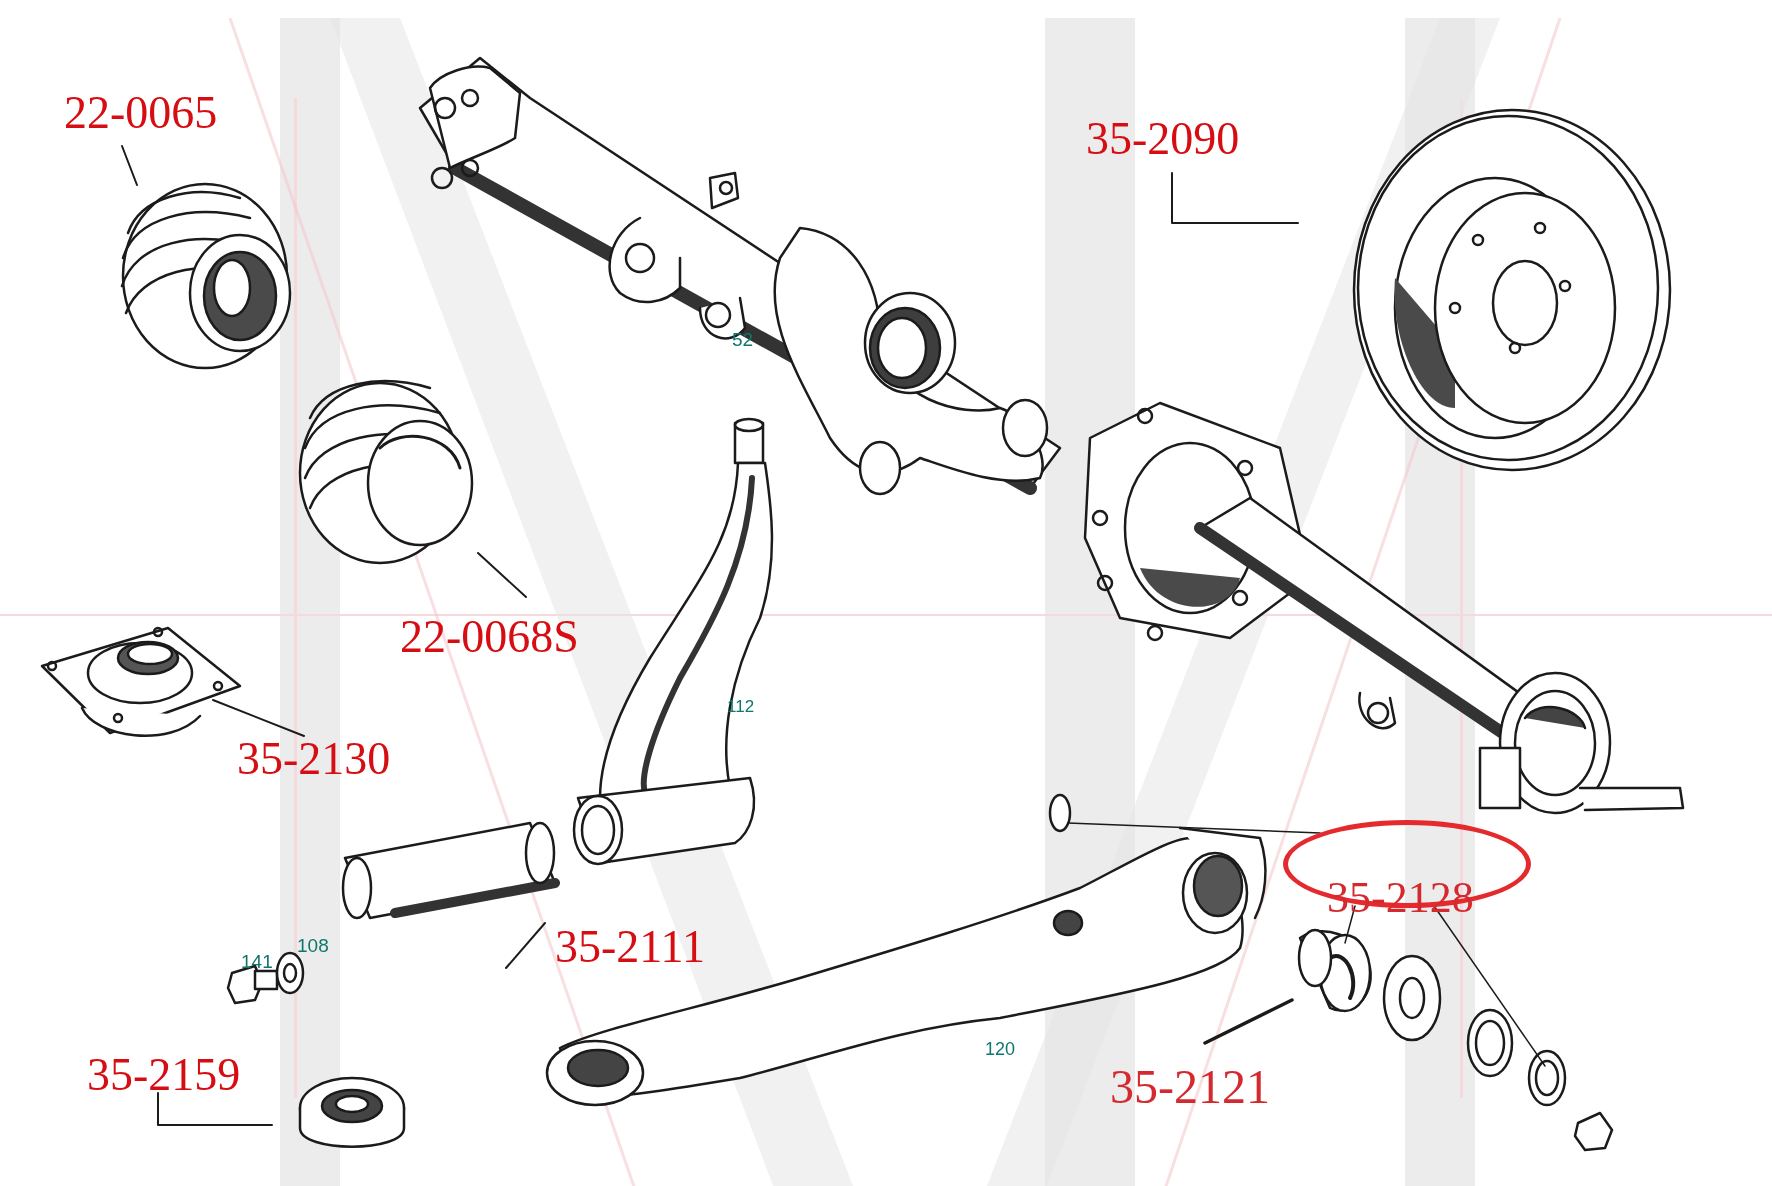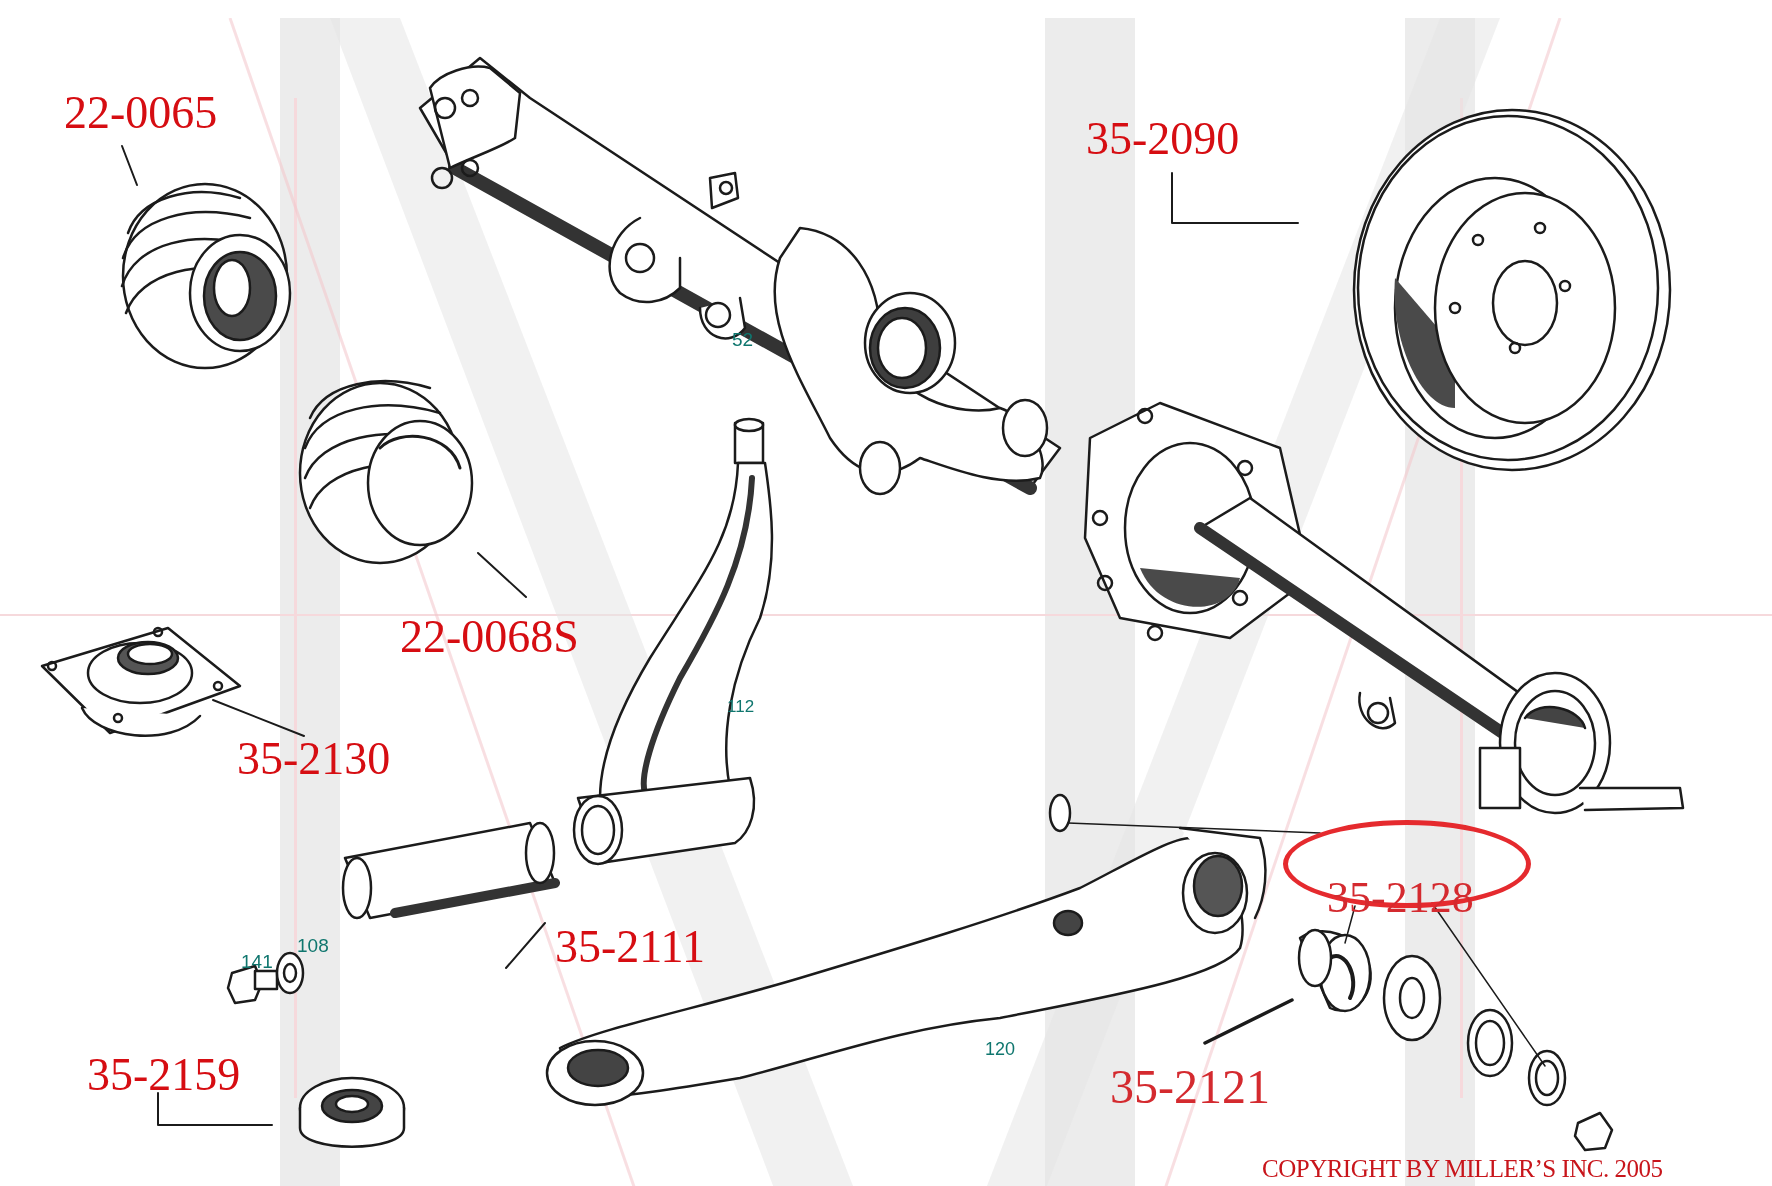--- a/index.html
+++ b/index.html
@@ -230,14 +230,13 @@
   <div class="label circled" style="left:1327px;top:822px;font-size:44px;margin-top:36px;">35-2128</div>
 
   <div class="label circled" style="left:1110px;top:1045px;font-size:48px;">35-2121</div>
 
   <div class="callnum" style="left:732px;top:312px;">52</div>
   <div class="callnum" style="left:727px;top:680px;font-size:17px;">112</div>
   <div class="callnum" style="left:241px;top:934px;">141</div>
   <div class="callnum" style="left:297px;top:918px;">108</div>
   <div class="callnum" style="left:985px;top:1022px;font-size:18px;text-align:center;">120</div>
 
-  <div class="copyright" style="left:1262px;top:1138px;">COPYRIGHT BY MILLER’S INC. 2005</div>
 </div>
 
 </body></html>

